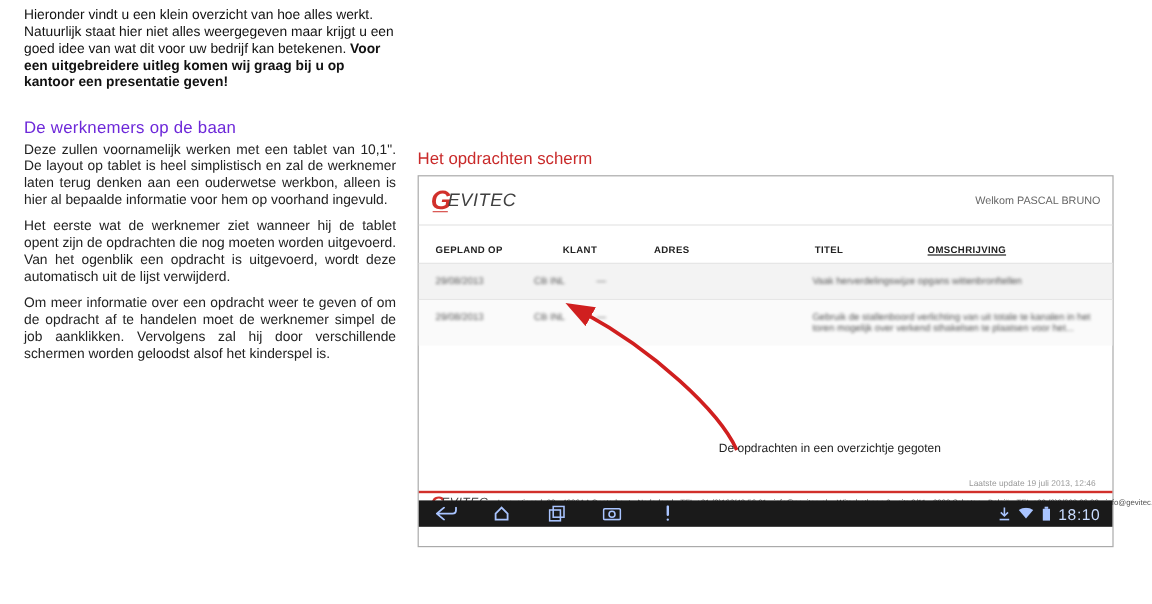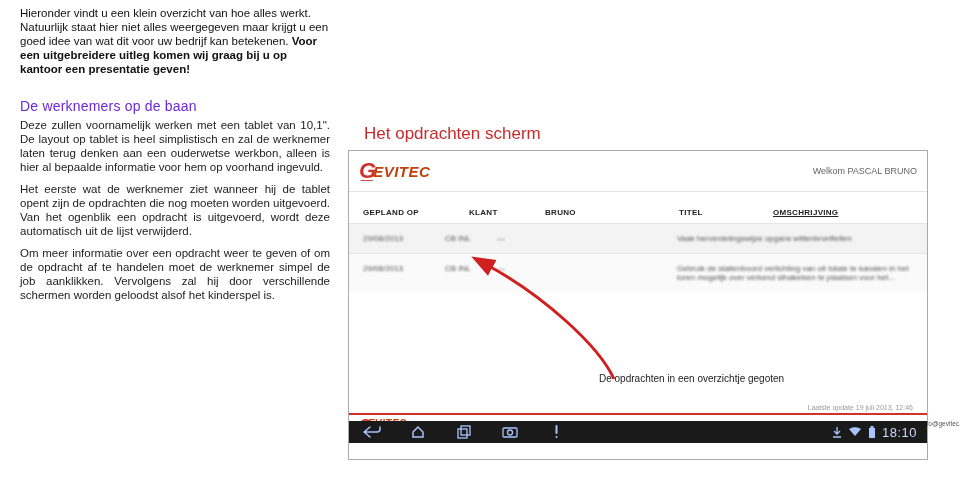--- a/index.html
+++ b/index.html
@@ -50,23 +50,23 @@
   }
   .body-text p {
     margin: 0 0 8px 0;
     font-size: 11.5px;
     line-height: 14px;
     color: #222;
     text-align: justify;
     text-justify: inter-word;
   }
   .right-title {
-    margin: 118px 0 6px 16px;
+    margin: 118px 0 6px 0;
     color: #c92a2a;
-    font-size: 17px;
+    font-size: 14px;
     font-weight: normal;
   }
   
   .shot {
     position: relative;
     width: 580px;
     height: 310px;
     border: 1px solid #aaa;
     background: #fff;
     box-sizing: border-box;
@@ -87,23 +87,23 @@
     align-items: center;
   }
   .logo .g {
     color: #d1302b;
     font-size: 22px;
     font-weight: bold;
     font-style: italic;
     letter-spacing: -1px;
   }
   .logo .evitec {
-    color: #c2410c;
+    color: #404040;
     font-size: 15px;
-    font-weight: bold;
+    font-weight: normal;
     font-style: italic;
     letter-spacing: 0.5px;
     margin-left: -2px;
   }
   .welkom {
     margin-left: auto;
     font-size: 9px;
     color: #666;
     font-family: Arial, sans-serif;
     filter: blur(0.5px);
@@ -249,21 +249,21 @@
           <div class="logo">
             <span class="g">G̲</span>
               <span class="evitec">EVITEC</span>
           </div>
           <div class="welkom">Welkom PASCAL BRUNO</div>
         </div>
 
         <div class="tablehead">
           <div class="th-gep">GEPLAND OP</div>
           <div class="th-klant">KLANT</div>
-          <div class="th-adres">BRUNO</div>
+          <div class="th-adres">ADRES</div>
           <div class="th-titel">TITEL</div>
           <div class="th-omsch">OMSCHRIJVING</div>
         </div>
 
         <div class="trow">
           <div class="c1 blur">29/08/2013</div>
           <div class="c2 blur">CB INL</div>
           <div class="c3 blur">—</div>
           <div class="c4 blur"></div>
           <div class="c5 blur">Vaak herverdelingswijze opgans wittenbronftellen</div>

